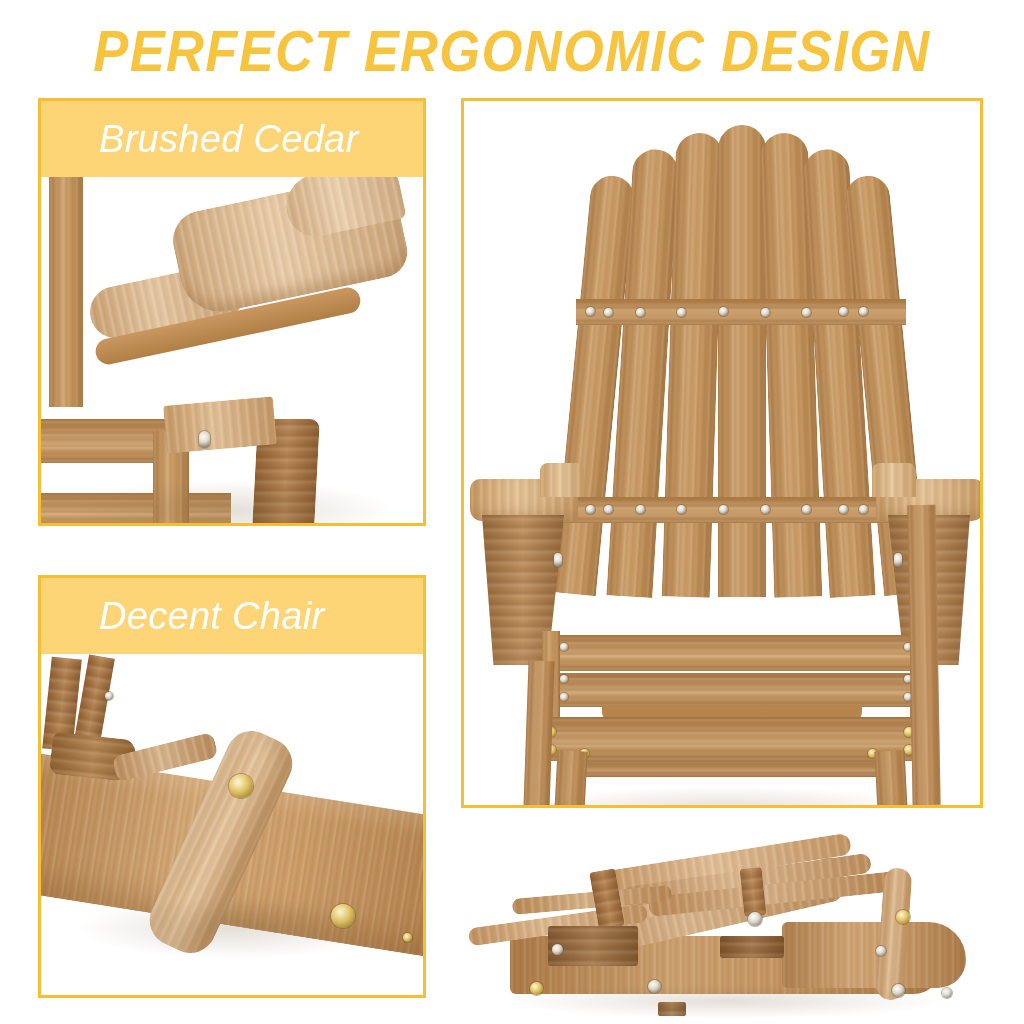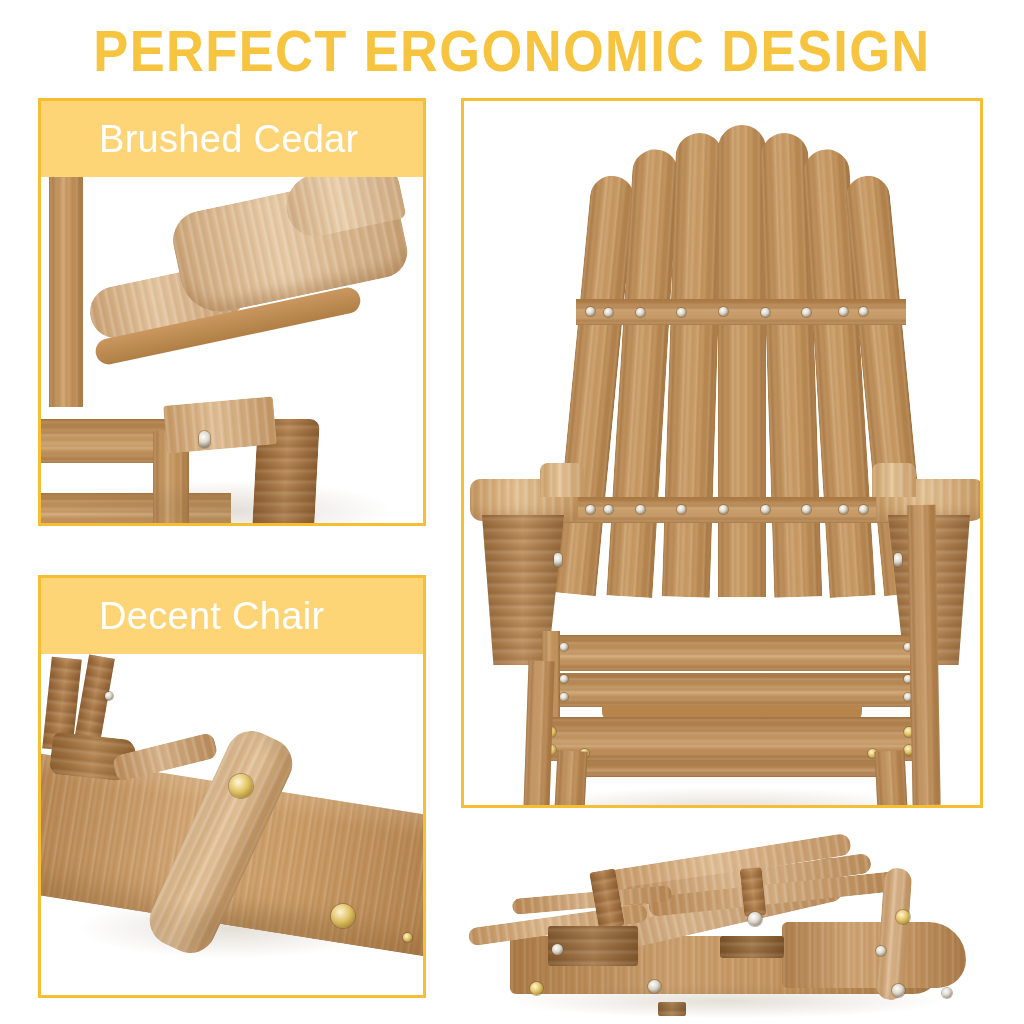--- a/index.html
+++ b/index.html
@@ -1,17 +1,17 @@
 <!DOCTYPE html>
 <html><head>
 <meta charset="utf-8">
 <style>
   html,body{margin:0;padding:0;background:#ffffff;}
   body{width:1024px;height:1024px;overflow:hidden;font-family:"Liberation Sans",sans-serif;}
-  .page{position:relative;width:1024px;height:764px;background:#fff;}
+  .page{position:relative;width:1024px;height:764px;background:#fff;font-style:italic;}
 
   
   .title{
     position:absolute;left:0;top:20px;width:1024px;
     text-align:center;
     font-family:"Liberation Sans",sans-serif;
     font-weight:700;
     font-size:57px;
     line-height:62px;
     letter-spacing:1.5px;

